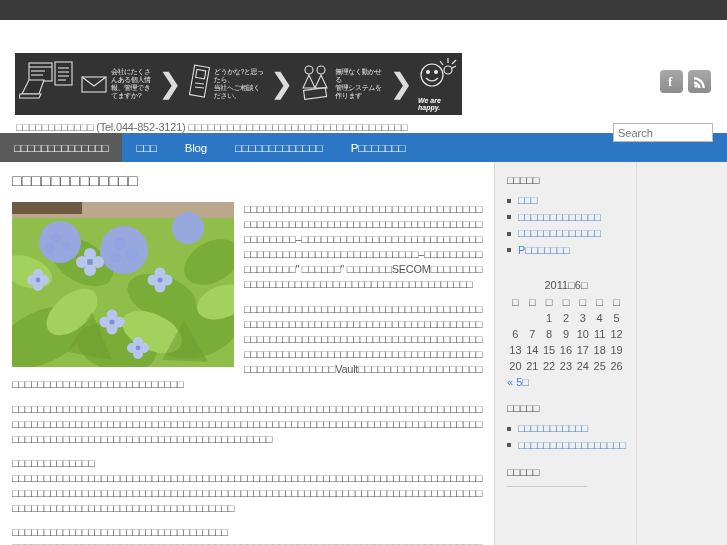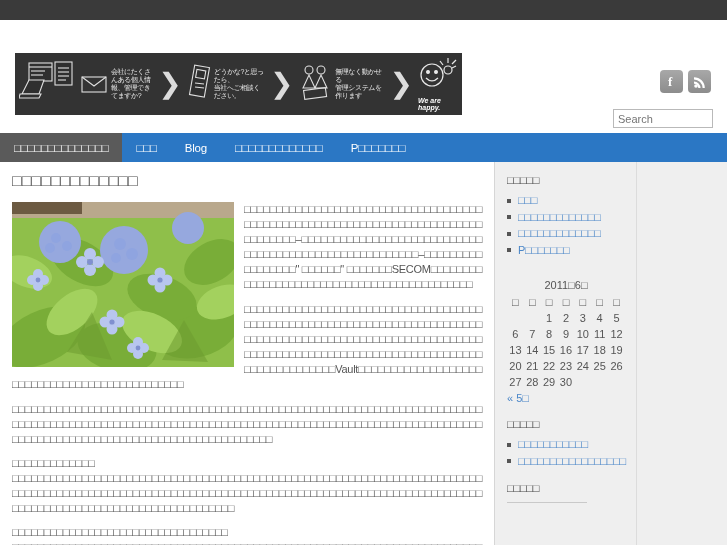--- a/index.html
+++ b/index.html
@@ -29,21 +29,21 @@
   }
   .social{position:absolute;right:16px;top:50px;display:flex;gap:5px;}
   .sico{
     width:23px;height:23px;border-radius:4px;
     background:linear-gradient(180deg,#a8a8a8 0%,#8c8c8c 100%);
     display:flex;align-items:center;justify-content:center;
     color:#fff;font-weight:bold;
   }
   .sico svg{display:block;}
   .searchbox{
-    position:absolute;right:14px;top:89px;width:100px;height:19px;
+    position:absolute;right:14px;top:103px;width:100px;height:19px;
     border:1px solid #b9b9b9;background:#fff;
     font-family:"Liberation Sans",sans-serif;font-size:11px;color:#666;
     padding:0 4px;box-sizing:border-box;
   }
 
   .nav{background:#2b77c4;height:29px;display:flex;align-items:stretch;}
   .nav-item{
     display:flex;align-items:center;padding:0 14px;
     color:#ffffff;font-size:11.5px;white-space:nowrap;cursor:pointer;
     letter-spacing:-0.2px;
@@ -186,20 +186,21 @@
             <circle cx="10" cy="15" r="1.4" fill="#e8e8e8"></circle>
               <circle cx="18" cy="15" r="1.4" fill="#e8e8e8"></circle>
             <path d="M8 21 Q14 27 20 21"></path>
           </svg>
         </span>
         <span class="happy">We are happy.</span>
       </div>
     </div>
   </div>
 
+  <div class="tagline">□□□□□□□□□□□□ (Tel.044-852-3121) □□□□□□□□□□□□□□□□□□□□□□□□□□□□□□□□□□</div>
 
   <div class="social">
     <span class="sico">
       <svg width="15" height="15" viewBox="0 0 15 15">
           <text x="4" y="12" font-family="Liberation Serif, serif" font-size="13" font-weight="bold" fill="#ffffff">f</text>
         </svg>
     </span>
     <span class="sico">
       <svg width="14" height="14" viewBox="0 0 14 14" fill="#ffffff">
         <circle cx="3" cy="11" r="1.8"></circle>
@@ -366,29 +367,20 @@
           </tr>
           <tr>
             <td>20</td>
             <td>21</td>
             <td>22</td>
             <td>23</td>
             <td>24</td>
             <td>25</td>
             <td>26</td>
           </tr>
-          <tr>
-            <td>27</td>
-            <td>28</td>
-            <td>29</td>
-            <td>30</td>
-            <td></td>
-            <td></td>
-            <td></td>
-          </tr>
         </tbody>
       </table>
       <a class="cal-prev">« 5□</a>
     </div>
 
     <div class="sb-title" style="margin-top:14px;">□□□□□</div>
     <ul class="sb-list">
       <li><a class="sb-link">□□□□□□□□□□□</a></li>
       <li><a class="sb-link">□□□□□□□□□□□□□□□□□</a></li>
     </ul>

